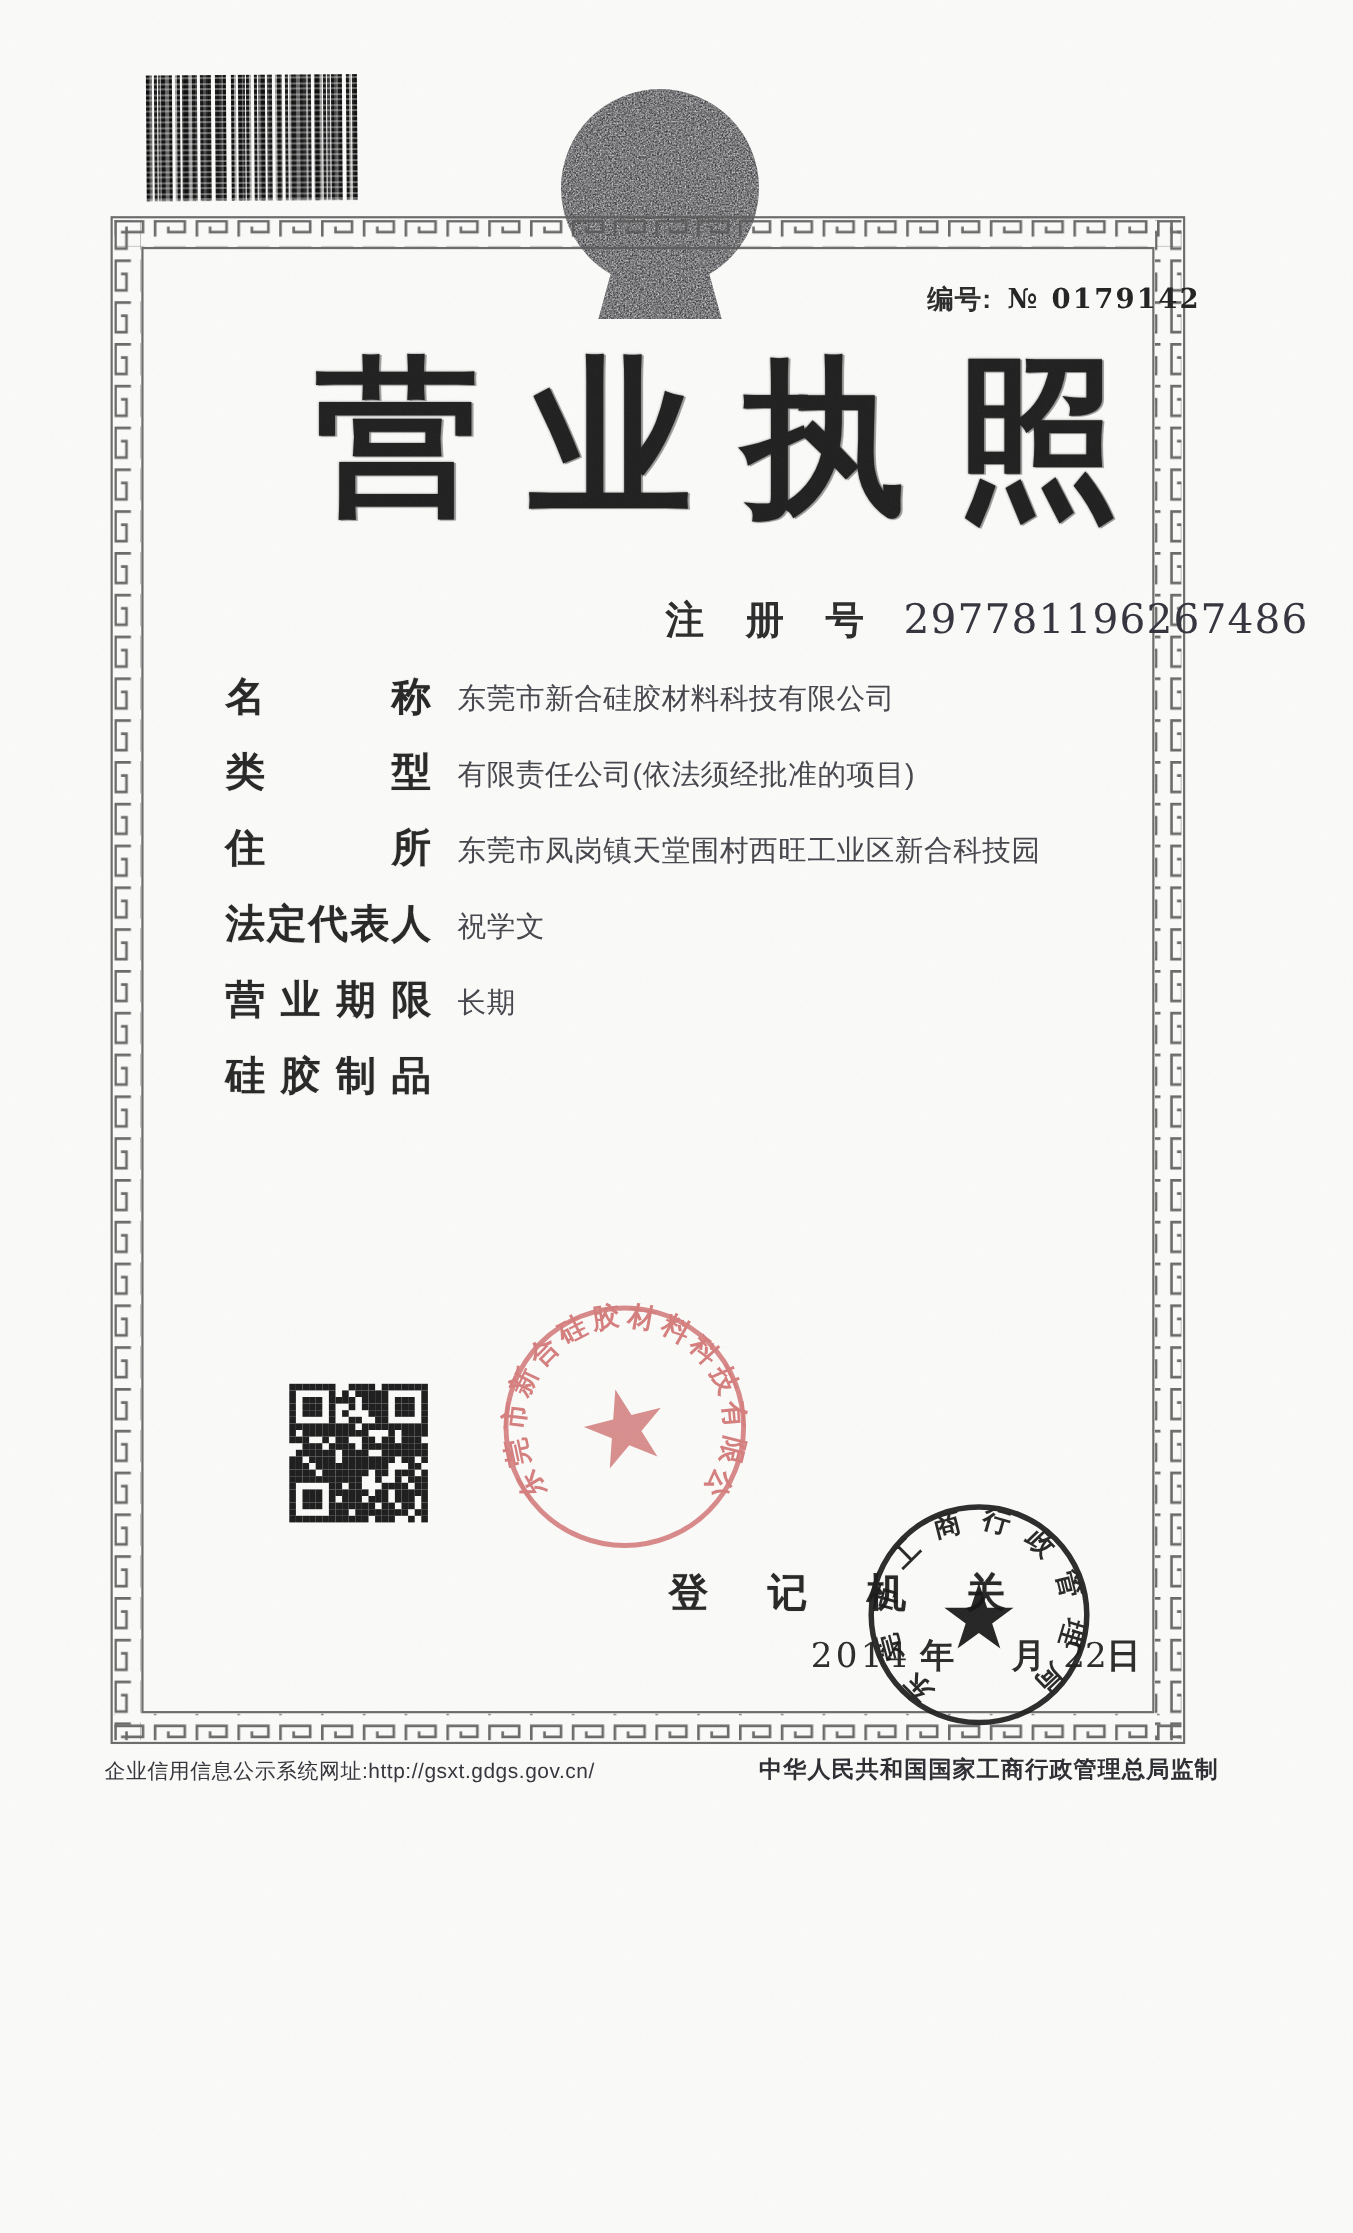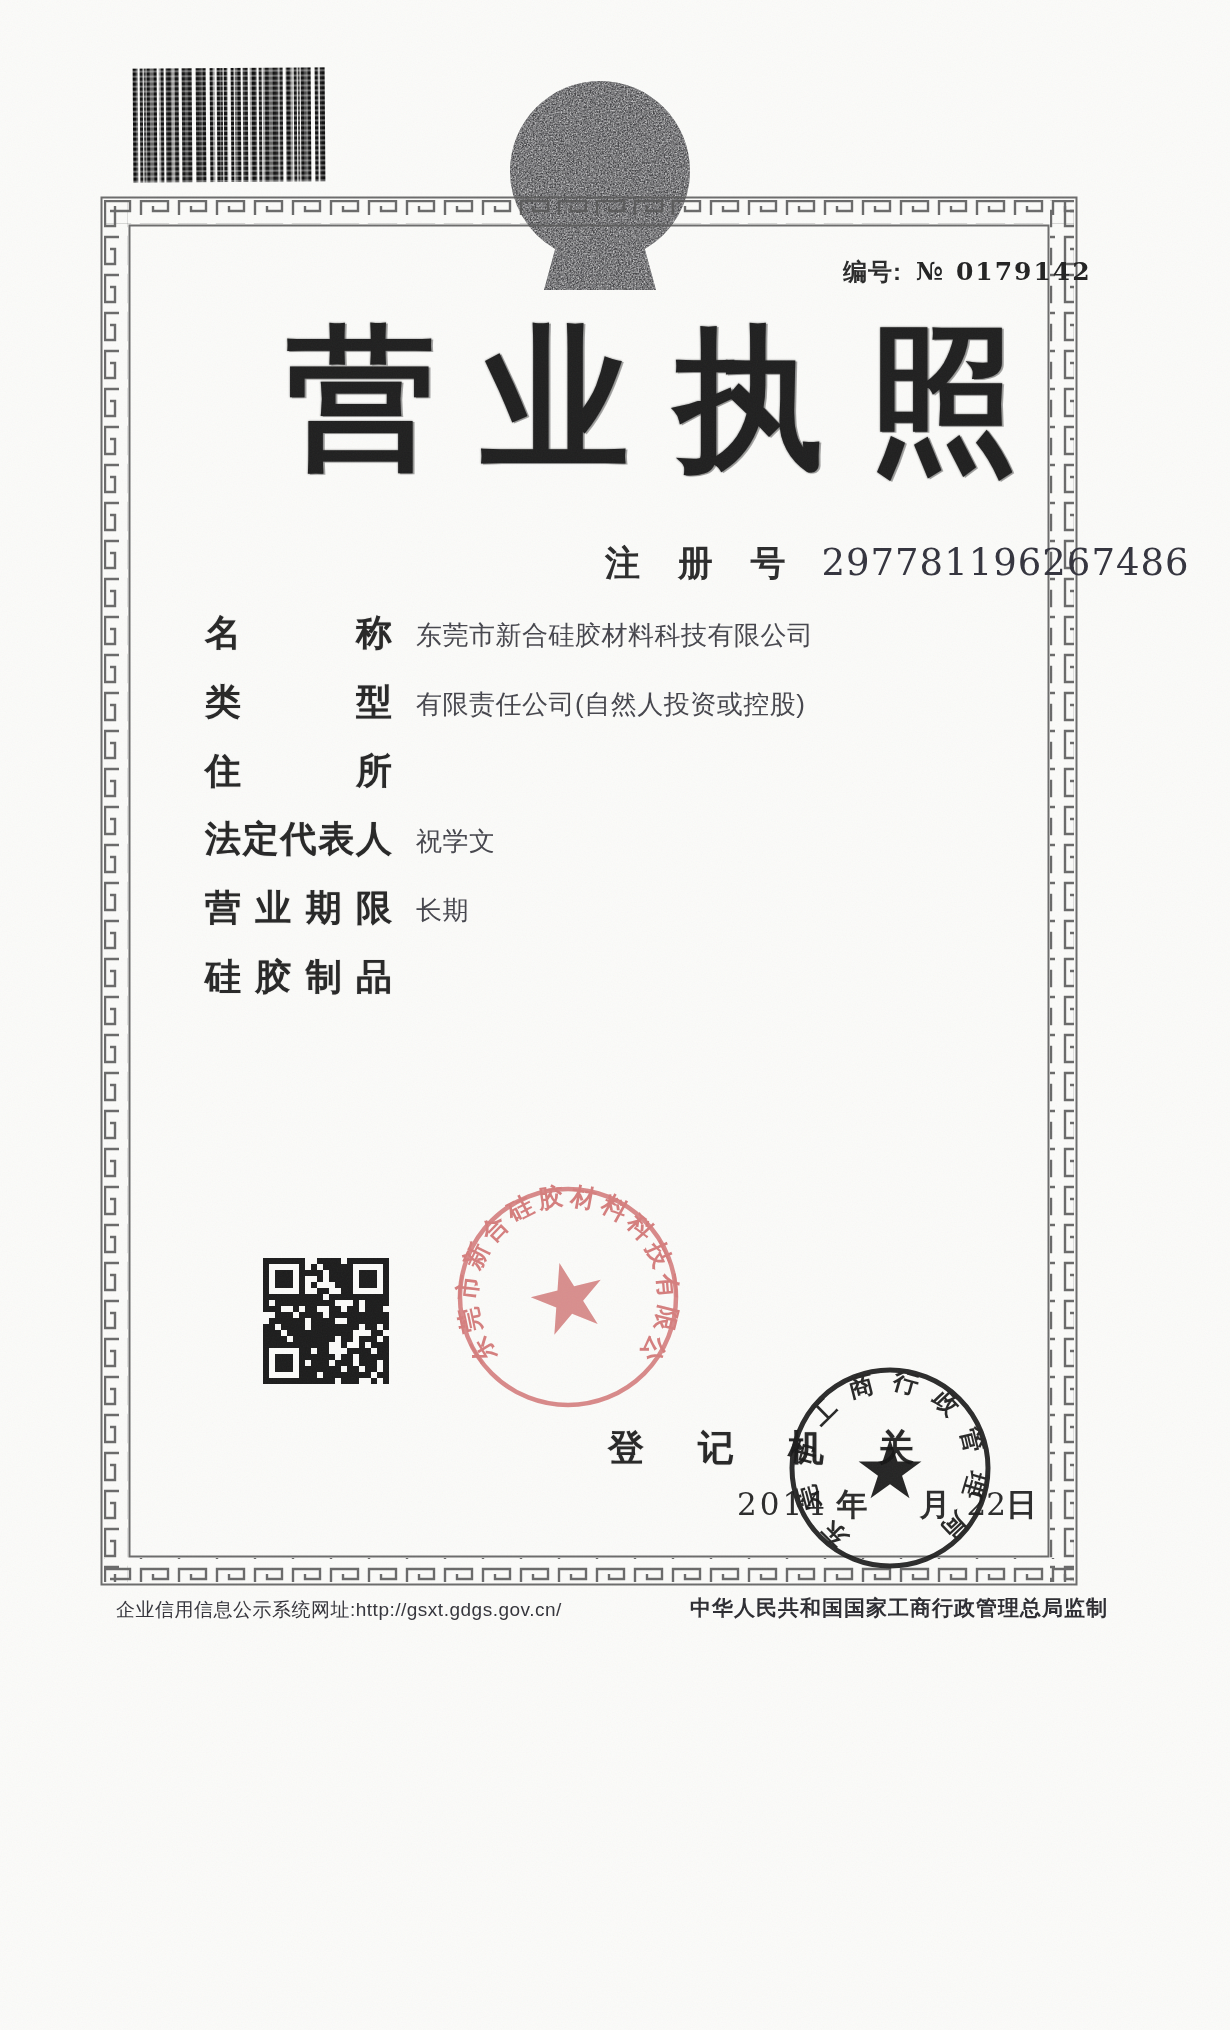--- a/index.html
+++ b/index.html
@@ -78,21 +78,21 @@
   .issuedate .u{font-weight:bold;}
   .issuedate .gap1{display:inline-block;width:52px;}
   .issuedate .gap2{display:inline-block;width:16px;}
   .issuedate .day{font-family:"DejaVu Serif",serif;}
 
   
   .company-seal{left:453px;top:1180px;z-index:4;opacity:.88;filter:blur(.4px);}
   .registrar-seal{left:783px;top:1362px;z-index:5;opacity:.93;filter:blur(.3px);}
 
   
-  .footer-left{left:95px;top:1597px;font-size:19px;color:#33333a;letter-spacing:.5px;margin-left:21px;}
+  .footer-left{left:95px;top:1597px;font-size:19px;color:#33333a;letter-spacing:.5px;}
   .footer-right{left:690px;top:1594px;font-size:21px;font-weight:bold;color:#2c2c31;letter-spacing:1px;}
 
   
   .noise{left:0;top:0;z-index:9;pointer-events:none;opacity:.05;}
 </style>
 </head>
 <body>
 
 <div class="abs barcode"></div>
 
@@ -141,24 +141,25 @@
   <span class="lbl">注 册 号</span><span class="num">297781196267486</span>
 </div>
 
 <div class="abs rows">
   <div class="row">
     <span class="lbl">名称</span>
     <span class="val">东莞市新合硅胶材料科技有限公司</span>
   </div>
   <div class="row">
     <span class="lbl">类型</span>
-    <span class="val">有限责任公司(自然人投资或控股)</span>
+    <span class="val">有限责任公司(依法须经批准的项目)</span>
   </div>
   <div class="row">
     <span class="lbl">住所</span>
+    <span class="val">东莞市凤岗镇天堂围村西旺工业区新合科技园</span>
   </div>
   <div class="row">
     <span class="lbl">法定代表人</span>
     <span class="val">祝学文</span>
   </div>
   <div class="row">
     <span class="lbl">营业期限</span>
     <span class="val">长期</span>
   </div>
   <div class="row scope">

